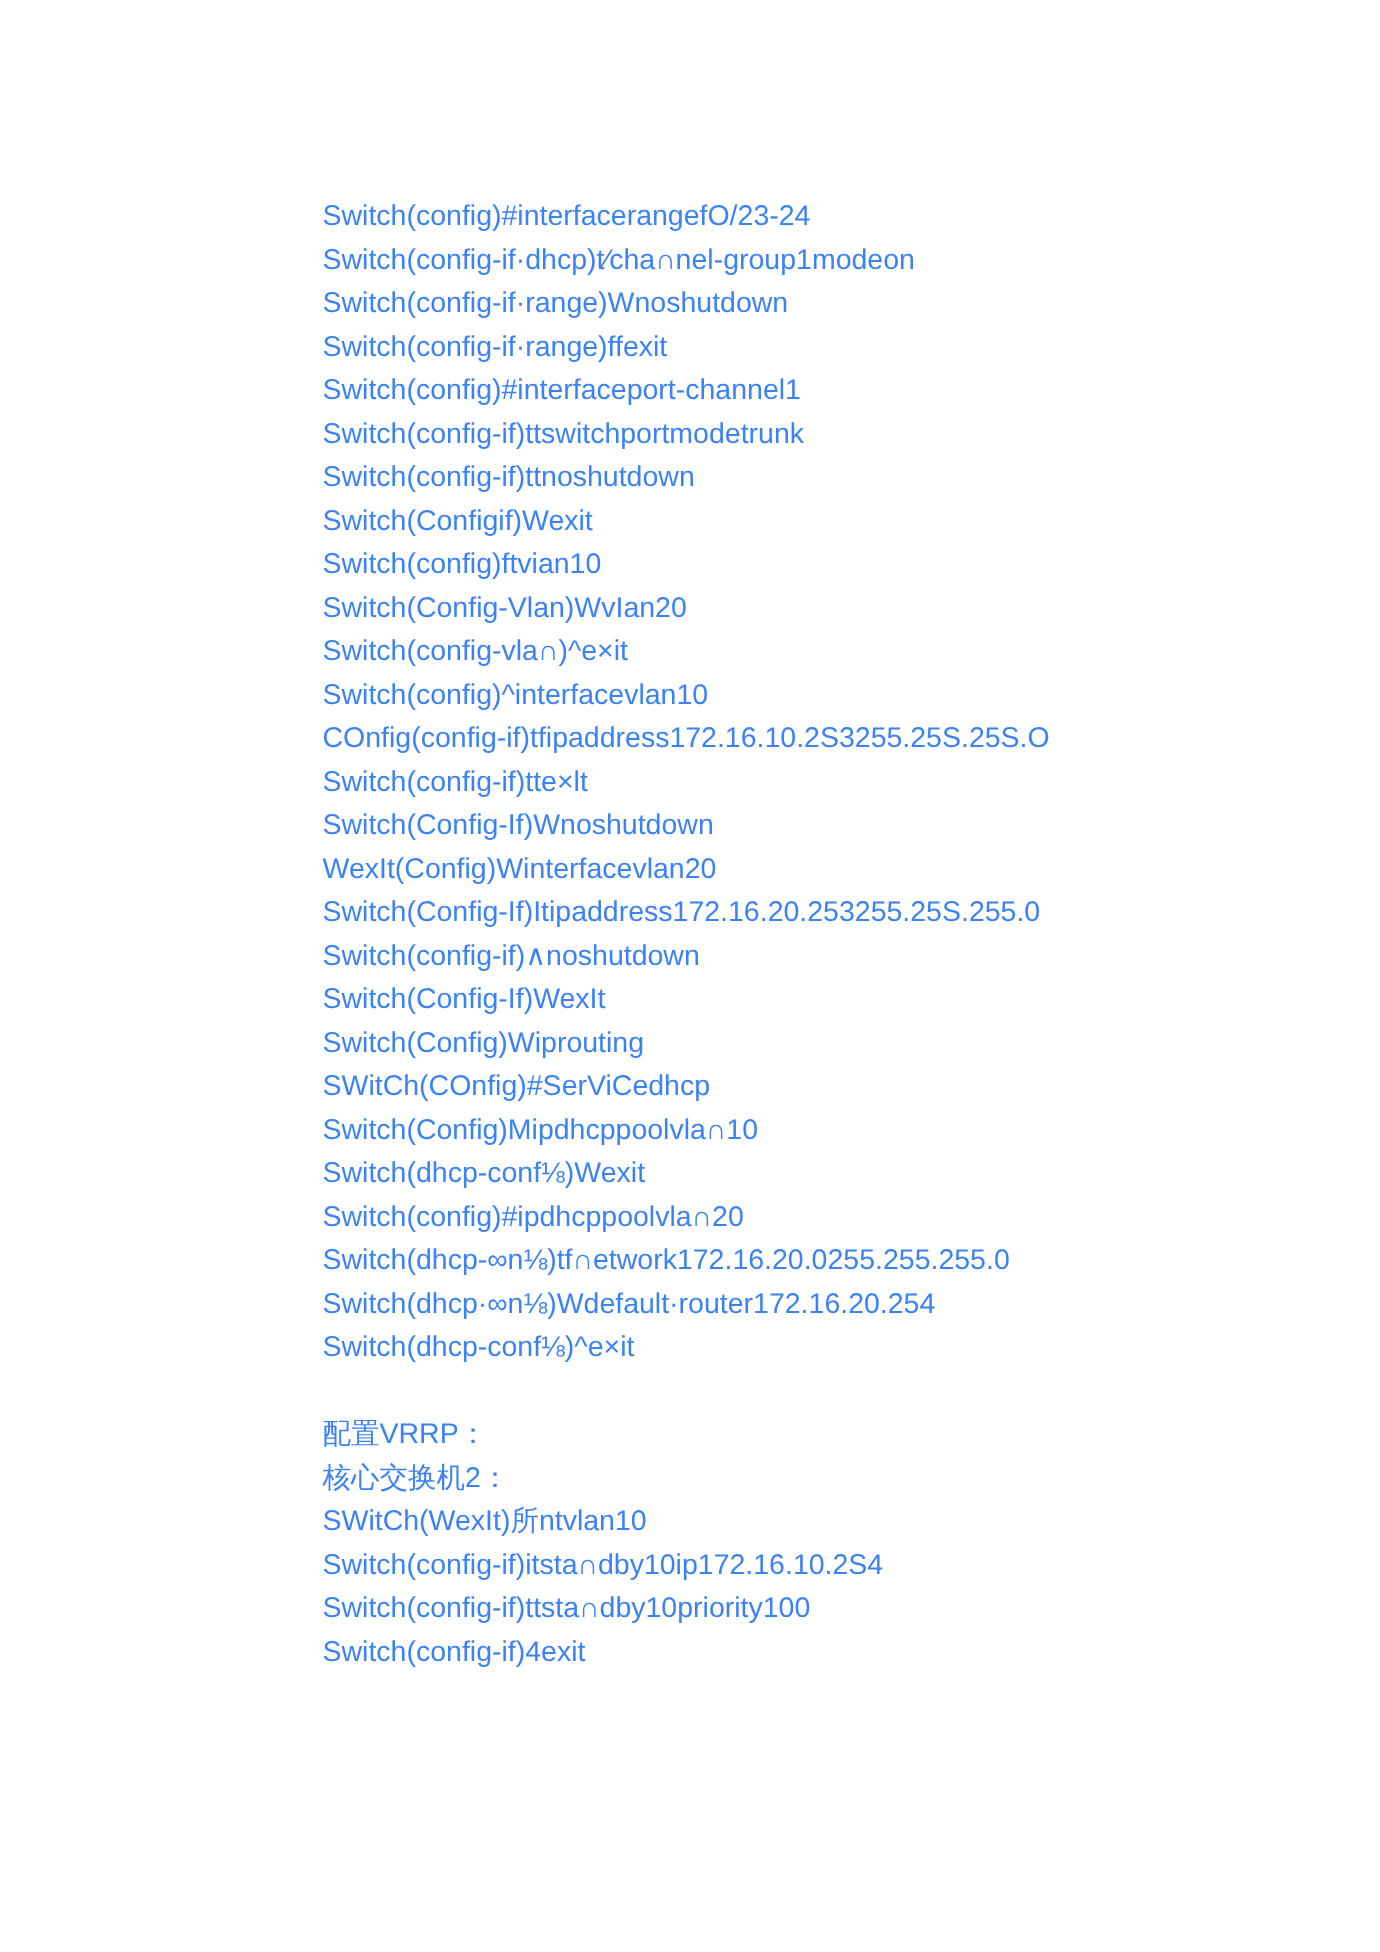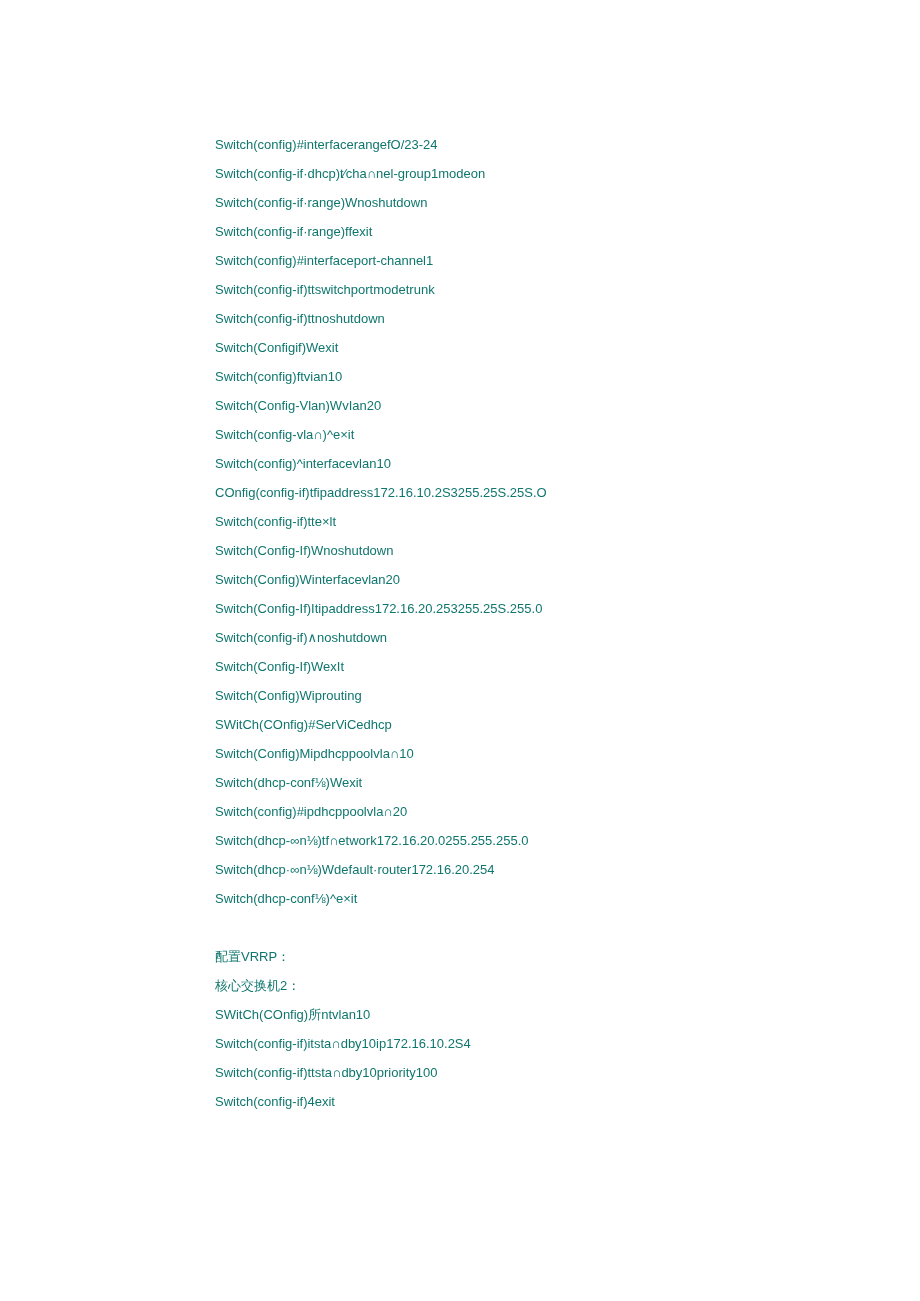--- a/index.html
+++ b/index.html
@@ -8,22 +8,22 @@
       box-sizing: border-box;
     }
     body {
       background: #ffffff;
       font-family: Arial, "Microsoft YaHei", sans-serif;
       width: 920px;
       min-height: 1301px;
       padding: 130px 0 80px 215px;
     }
     .line {
-      font-size: 13px;
-      color: #0f766e;
+      font-size: 19px;
+      color: #3b82f6;
       line-height: 29px;
       white-space: nowrap;
     }
     .spacer {
       height: 29px;
     }
   </style>
 </head>
 <body>
 
@@ -36,36 +36,36 @@
   <div class="line">Switch(config-if)ttswitchportmodetrunk</div>
   <div class="line">Switch(config-if)ttnoshutdown</div>
   <div class="line">Switch(Configif)Wexit</div>
   <div class="line">Switch(config)ftvian10</div>
   <div class="line">Switch(Config-Vlan)WvIan20</div>
   <div class="line">Switch(config-vla∩)^e×it</div>
   <div class="line">Switch(config)^interfacevlan10</div>
   <div class="line">COnfig(config-if)tfipaddress172.16.10.2S3255.25S.25S.O</div>
   <div class="line">Switch(config-if)tte×lt</div>
   <div class="line">Switch(Config-If)Wnoshutdown</div>
-  <div class="line">Switch(Config)Winterfacevlan20</div>
+  <div class="line">WexIt(Config)Winterfacevlan20</div>
   <div class="line">Switch(Config-If)Itipaddress172.16.20.253255.25S.255.0</div>
   <div class="line">Switch(config-if)∧noshutdown</div>
   <div class="line">Switch(Config-If)WexIt</div>
   <div class="line">Switch(Config)Wiprouting</div>
   <div class="line">SWitCh(COnfig)#SerViCedhcp</div>
   <div class="line">Switch(Config)Mipdhcppoolvla∩10</div>
   <div class="line">Switch(dhcp-conf⅛)Wexit</div>
   <div class="line">Switch(config)#ipdhcppoolvla∩20</div>
   <div class="line">Switch(dhcp-∞n⅛)tf∩etwork172.16.20.0255.255.255.0</div>
   <div class="line">Switch(dhcp·∞n⅛)Wdefault·router172.16.20.254</div>
   <div class="line">Switch(dhcp-conf⅛)^e×it</div>
 </div>
 
 <div class="spacer"></div>
 
 <div>
   <div class="line">配置VRRP：</div>
   <div class="line">核心交换机2：</div>
-  <div class="line">SWitCh(COnfig)所ntvlan10</div>
+  <div class="line">SWitCh(WexIt)所ntvlan10</div>
   <div class="line">Switch(config-if)itsta∩dby10ip172.16.10.2S4</div>
   <div class="line">Switch(config-if)ttsta∩dby10priority100</div>
   <div class="line">Switch(config-if)4exit</div>
 </div>
 
 </body></html>

